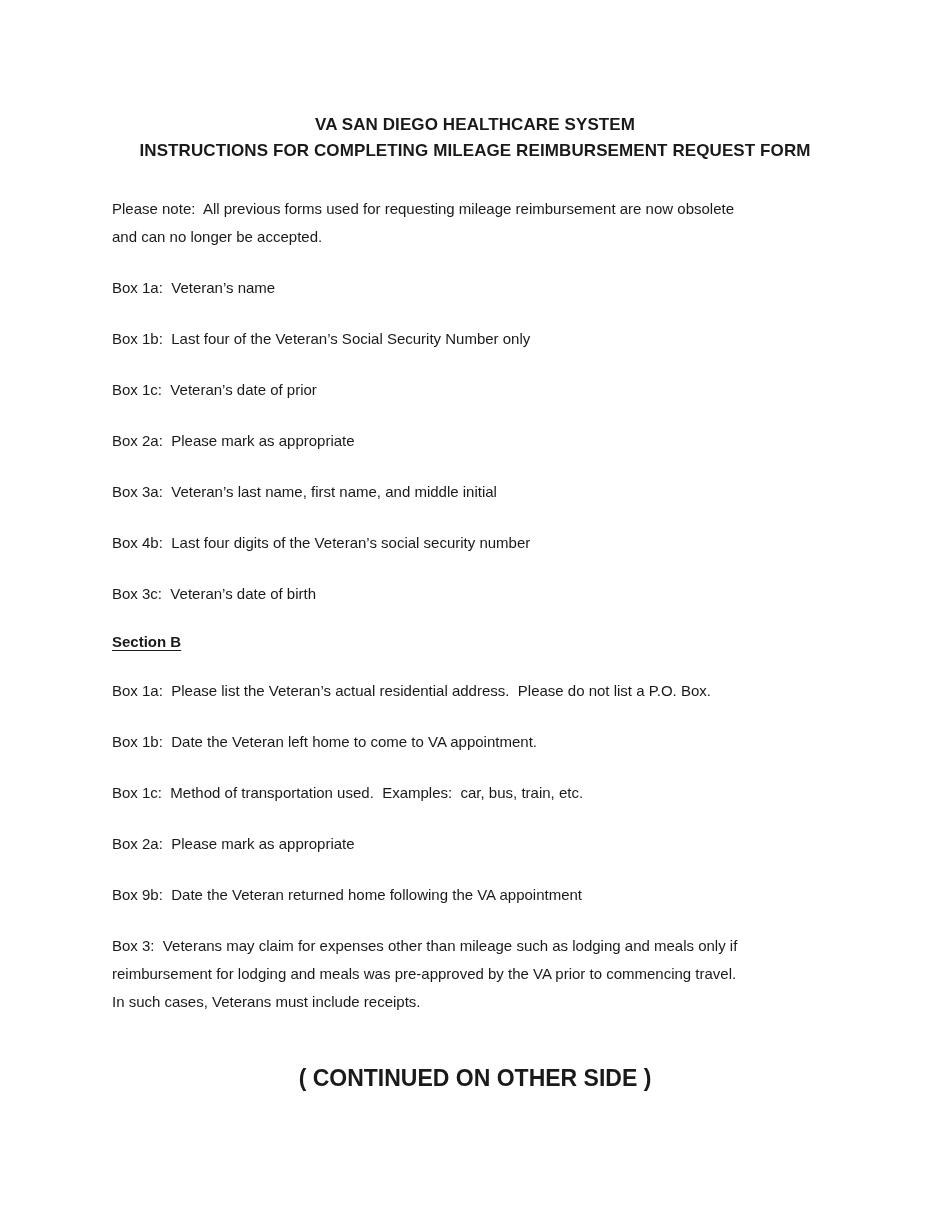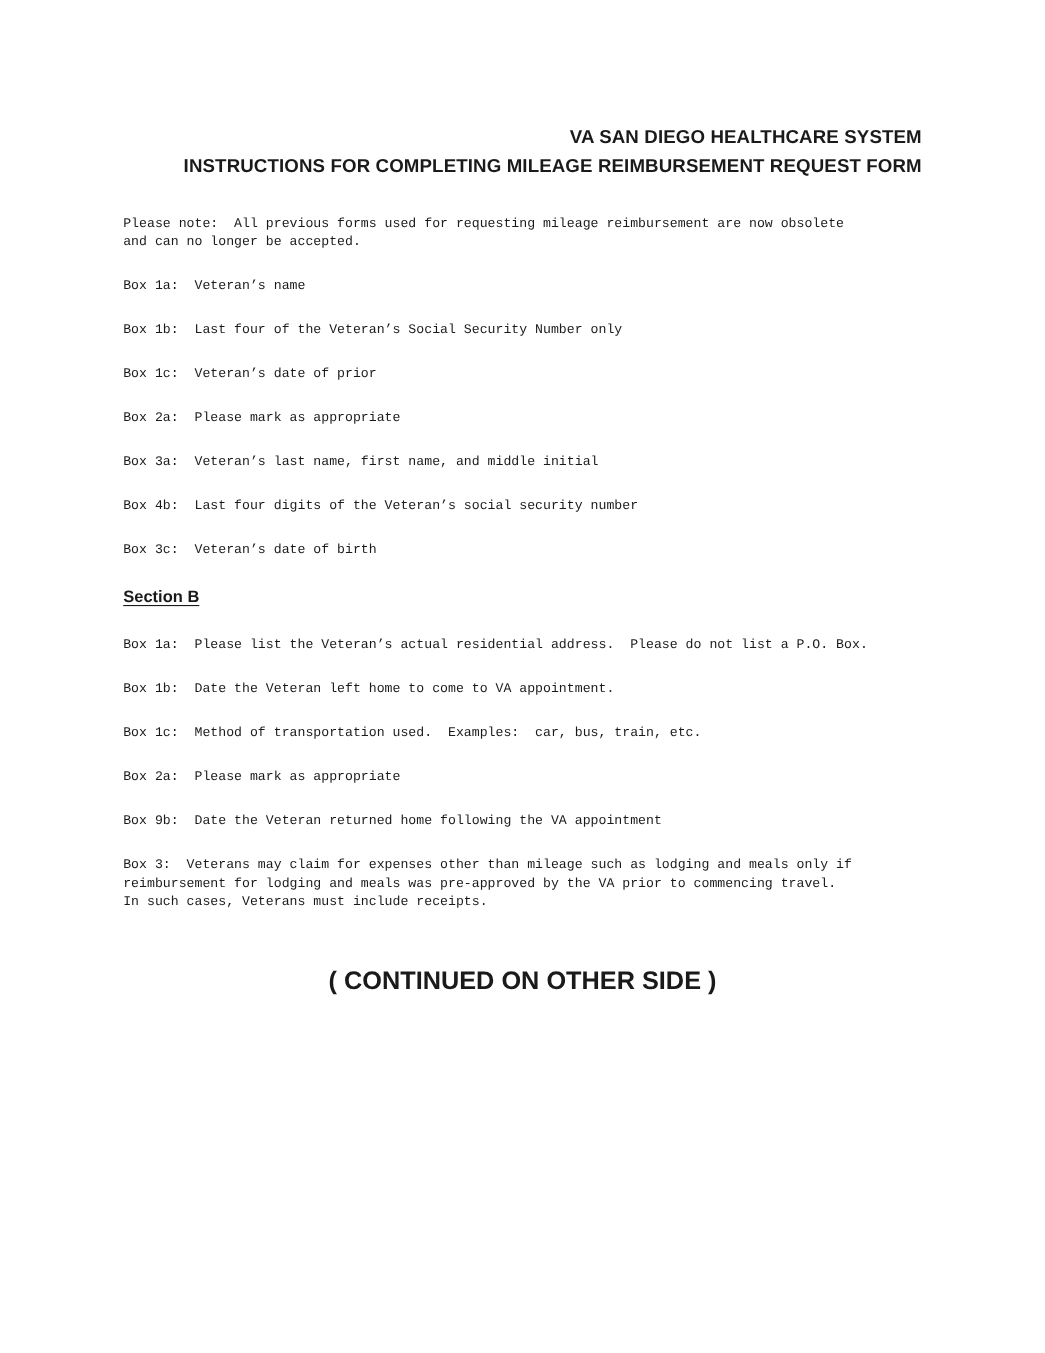--- a/index.html
+++ b/index.html
@@ -8,32 +8,31 @@
     width: 950px;
     height: 1230px;
     background: #ffffff;
     box-sizing: border-box;
     padding: 112px 112px 0 112px;
     font-family: "Liberation Sans", sans-serif;
     color: #1a1a1a;
     overflow: hidden;
   }
   .doc-title {
-    text-align: right;
+    text-align: center;
     font-weight: bold;
     font-size: 17px;
     line-height: 26px;
     letter-spacing: 0.1px;
   }
   .body-text {
-    font-size: 12px;
-    line-height: 17px;
+    font-size: 15px;
+    line-height: 28px;
     margin: 23px 0 0 0;
     white-space: pre-wrap;
-    font-family: Liberation Mono, monospace;
   }
   .note { margin-top: 31px; }
   .section-heading {
     font-size: 15px;
     line-height: 22.5px;
     margin: 23px 0 0 0;
     font-weight: bold;
     text-decoration: underline;
     text-underline-offset: 3px;
   }

